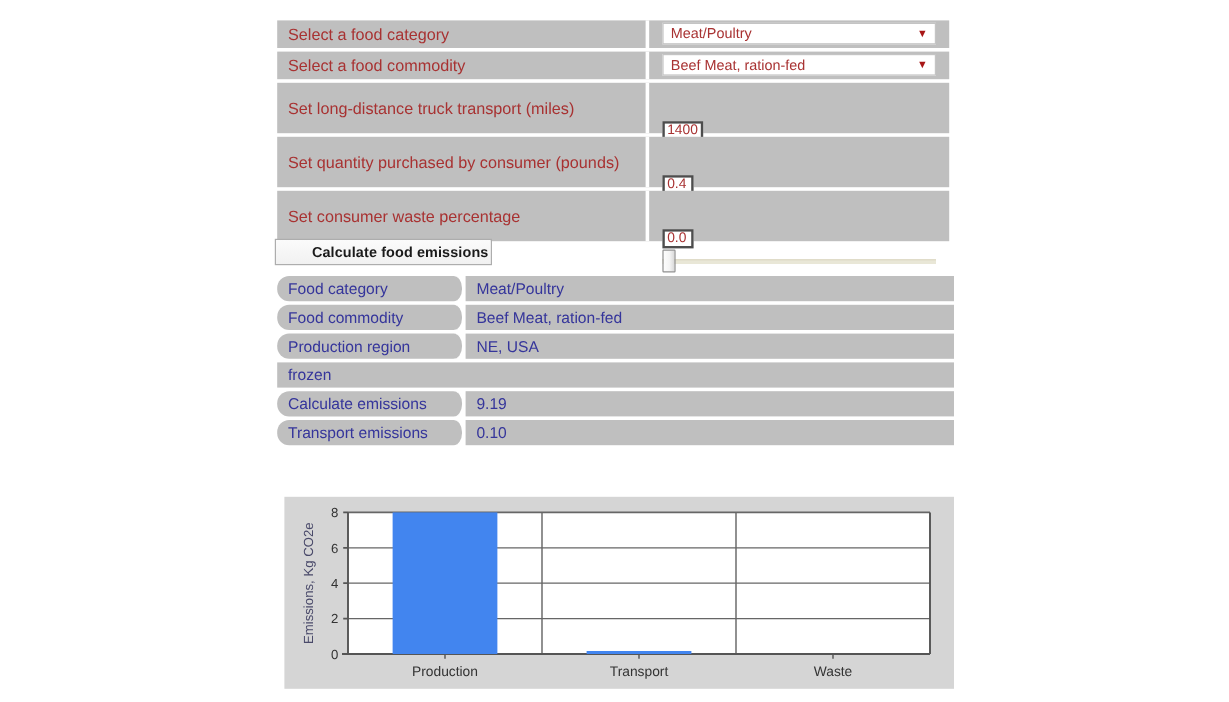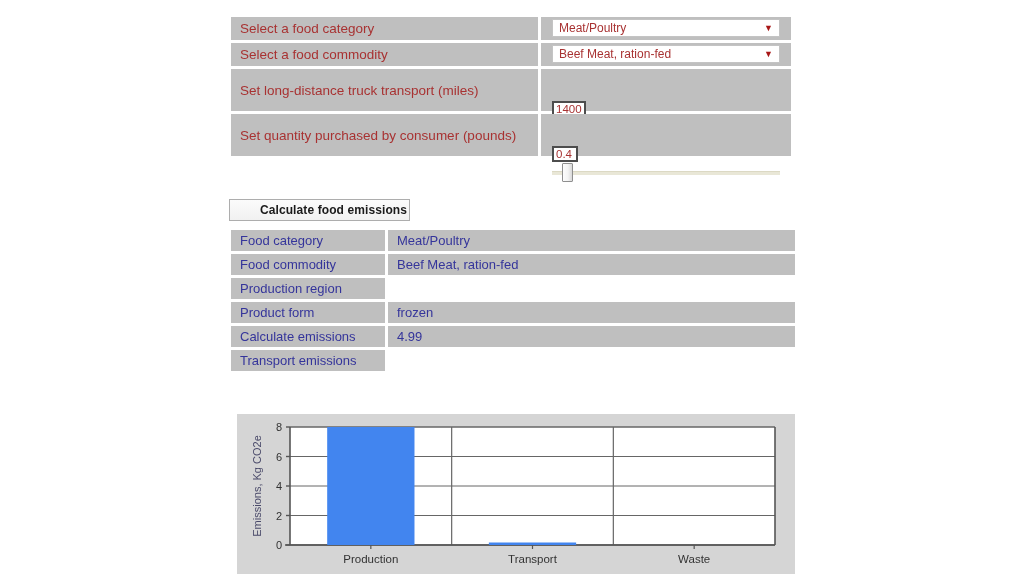--- a/index.html
+++ b/index.html
@@ -161,20 +161,21 @@
     width: 157px;
     height: 21px;
     background: #bfbfbf;
     color: #35359b;
     font-size: 13px;
     display: flex;
     align-items: center;
     padding-left: 9px;
     box-sizing: border-box;
     border-right: 3px solid #ffffff;
+    border-radius: 10px;
   }
   .res-val {
     flex: 1;
     height: 21px;
     background: #bfbfbf;
     color: #35359b;
     font-size: 13px;
     display: flex;
     align-items: center;
     padding-left: 9px;
@@ -234,47 +235,58 @@
       <div class="control-label">Set quantity purchased by consumer (pounds)</div>
       <div class="control-field">
         <div class="slider-wrap">
           <div class="slider-value">0.4</div>
           <div class="slider-track"></div>
           <div class="slider-thumb" id="thumb-1" style="left: calc(4.5% - 0.495px);"></div>
         </div>
       </div>
     </div>
 
+    <div class="control-row row-slider">
+      <div class="control-label">Set consumer waste percentage</div>
+      <div class="control-field">
+        <div class="slider-wrap">
+          <div class="slider-value">0.0</div>
+          <div class="slider-track"></div>
+          <div class="slider-thumb" id="thumb-2" style="left: calc(0% + 0px);"></div>
+        </div>
+      </div>
+    </div>
 
   </div>
 
   <div class="calc-button">Calculate food emissions</div>
 
   <div class="results-table" id="results-table">
       <div class="res-row">
         <div class="res-key">Food category</div>
         <div class="res-val">Meat/Poultry</div>
       </div>
       <div class="res-row">
         <div class="res-key">Food commodity</div>
         <div class="res-val">Beef Meat, ration-fed</div>
       </div>
       <div class="res-row">
         <div class="res-key">Production region</div>
-      </div>
-      <div class="res-row">
-        <div class="res-key">Product form</div>
+        <div class="res-val">NE, USA</div>
+      </div>
+      <div class="res-row">
         <div class="res-val">frozen</div>
       </div>
       <div class="res-row">
         <div class="res-key">Calculate emissions</div>
-        <div class="res-val">4.99</div>
+        <div class="res-val">9.19</div>
       </div>
       <div class="res-row">
         <div class="res-key">Transport emissions</div>
+        <div class="res-val">0.10</div>
       </div>
       <div class="res-row">
       </div>
     </div>
 
   <div class="chart-panel">
     <svg class="chart-svg" id="chart-svg" width="558" height="160" viewBox="0 0 558 160">
         <rect x="53" y="13" width="485" height="118" fill="#ffffff"></rect>
         <line x1="53" y1="131" x2="538" y2="131" stroke="#666666" stroke-width="1.4"></line>
         <line x1="53" y1="101.5" x2="538" y2="101.5" stroke="#666666" stroke-width="1"></line>

